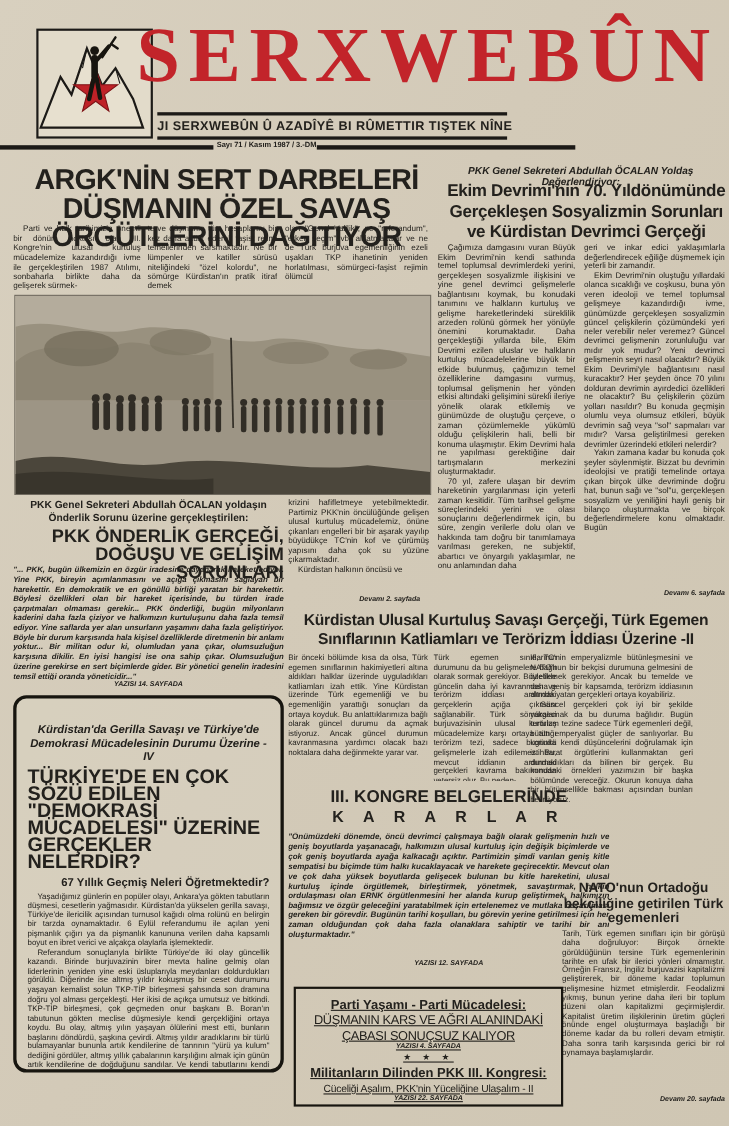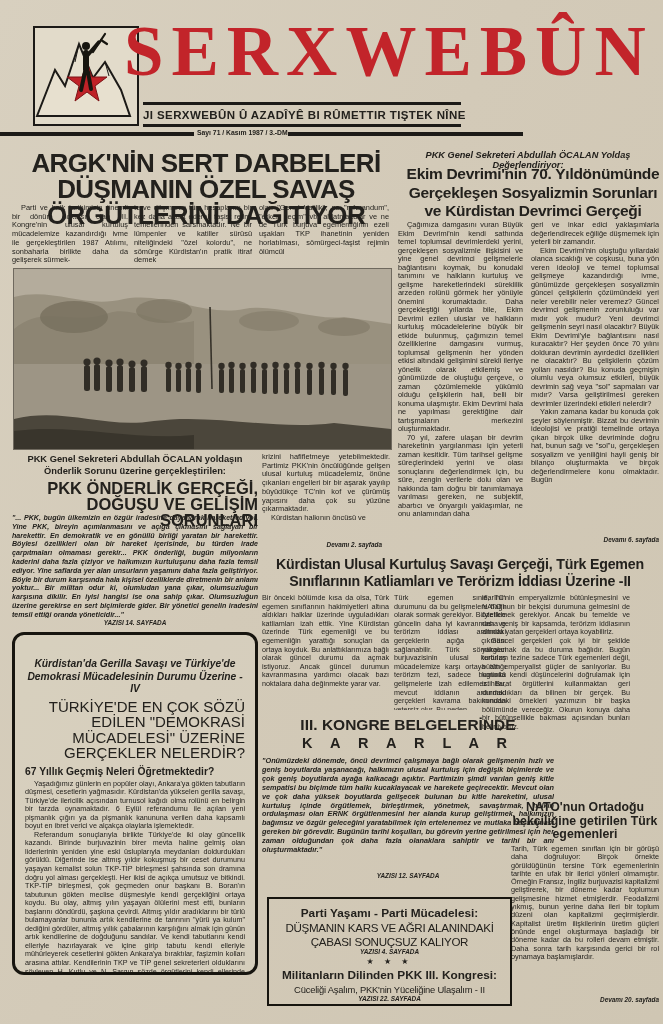--- a/index.html
+++ b/index.html
@@ -24,21 +24,21 @@
   .bodytxt p{margin:0;text-indent:9px;}
   .kicker{font-weight:bold;font-style:italic;text-align:center;}
   .more{font-style:italic;font-weight:bold;font-size:6.4px;text-align:right;}
   .ref{font-style:italic;font-weight:bold;font-size:6.4px;text-align:center;}
   .photo{left:13px;top:268px;width:377px;height:180px;border:1px solid #6f695e;}
   .h-onderlik{left:12px;top:480px;width:246px;text-align:right;font-weight:bold;font-size:16.5px;line-height:16px;}
   .quote{font-style:italic;font-weight:bold;font-size:7.1px;line-height:8.8px;text-align:justify;overflow:hidden;}
   .box-dem{left:12px;top:632px;width:246px;height:343px;border:3px solid #17150f;border-radius:12px;
            background:rgba(222,214,198,.35);box-sizing:border-box;padding:23px 10px;overflow:hidden;}
   .box-parti{left:267px;top:897px;width:245px;height:109px;border:2px solid #17150f;
-             box-sizing:border-box;padding:7px 2px;text-align:center;overflow:hidden;}
+             box-sizing:border-box;padding:7px 2px;text-align:center;overflow:hidden;text-decoration:underline;}
   .h-ekim{left:402px;top:165px;width:262px;text-align:center;font-weight:bold;font-size:15.5px;line-height:18.5px;letter-spacing:-.3px;}
   .h-kurd{left:260px;top:556px;width:400px;text-align:center;font-weight:bold;font-size:14.2px;line-height:17px;letter-spacing:-.2px;}
   .h-kongre1{left:262px;top:716px;width:292px;text-align:center;font-weight:bold;font-size:15.5px;}
   .h-kongre2{left:262px;top:735px;width:292px;text-align:center;font-weight:bold;font-size:14.5px;letter-spacing:7px;}
   .h-nato{left:511px;top:801px;width:148px;text-align:center;font-weight:bold;font-size:12.3px;line-height:13.5px;}
 </style>
 </head>
 <body>
 
 <div class="page">
@@ -188,22 +188,22 @@
   <div class="abs ref" style="left:12px;top:619px;width:246px">YAZISI 14. SAYFADA</div>
 
   <div class="abs bodytxt" style="left:262px;top:453px;width:128px;height:88px">
     <p style="text-indent:0">krizini hafifletmeye yetebilmektedir. Partimiz PKK'nin öncülüğünde gelişen ulusal kurtuluş mücadelemiz, önüne çıkanları engelleri bir bir aşarak yayılıp büyüdükçe TC'nin kof ve çürümüş yapısını daha çok su yüzüne çıkarmaktadır.</p>
     <p>Kürdistan halkının öncüsü ve</p>
   </div>
   <div class="abs more" style="left:262px;top:541px;width:120px">Devamı 2. sayfada</div>
 
   <div class="abs box-dem">
     <div class="kicker" style="font-size:10.3px;line-height:12.5px">Kürdistan'da Gerilla Savaşı ve Türkiye'de Demokrasi Mücadelesinin Durumu Üzerine - IV</div>
-    <div style="text-align:right;font-weight:normal;font-size:15px;line-height:15.5px;margin-top:3px">TÜRKİYE'DE EN ÇOK SÖZÜ EDİLEN "DEMOKRASİ MÜCADELESİ" ÜZERİNE GERÇEKLER NELERDİR?</div>
-    <div style="text-align:left;font-weight:bold;font-size:10.3px;margin:5px 0 3px">67 Yıllık Geçmiş Neleri Öğretmektedir?</div>
+    <div style="text-align:left;font-weight:bold;font-size:18px;line-height:15.5px;margin-top:3px">TÜRKİYE'DE EN ÇOK SÖZÜ EDİLEN "DEMOKRASİ MÜCADELESİ" ÜZERİNE GERÇEKLER NELERDİR?</div>
+    <div style="text-align:right;font-weight:bold;font-size:10.3px;margin:5px 0 3px">67 Yıllık Geçmiş Neleri Öğretmektedir?</div>
     <div class="bodytxt" style="font-size:7.2px;line-height:8.55px;height:210px">
       <p>Yaşadığımız günlerin en popüler olayı, Ankara'ya gökten tabutların düşmesi, cesetlerin yağmasıdır. Kürdistan'da yükselen gerilla savaşı, Türkiye'de ilericilik açısından turnusol kağıdı olma rolünü en belirgin bir tarzda oynamaktadır. 6 Eylül referandumu ile açılan yeni pişmanlık çığırı ya da pişmanlık kanununa verilen daha kapsamlı boyut en ibret verici ve alçakça olaylarla işlemektedir.</p>
       <p>Referandum sonuçlarıyla birlikte Türkiye'de iki olay güncellik kazandı. Birinde burjuvazinin birer mevta haline gelmiş olan liderlerinin yeniden yine eski üsluplarıyla meydanları doldurdukları görüldü. Diğerinde ise altmış yıldır kokuşmuş bir ceset durumunu yaşayan kemalist solun TKP-TİP birleşmesi şahsında son dramına doğru yol alması gerçekleşti. Her ikisi de açıkça umutsuz ve bitkindi. TKP-TİP birleşmesi, çok geçmeden onur başkanı B. Boran'ın tabutunun gökten meclise düşmesiyle kendi gerçekliğini ortaya koydu. Bu olay, altmış yılın yaşayan ölülerini mest etti, bunların başlarını döndürdü, şaşkına çevirdi. Altmış yıldır aradıklarını bir türlü bulamayanlar bununla artık kendilerine de tanrının "yürü ya kulum" dediğini gördüler, altmış yıllık çabalarının karşılığını almak için günün artık kendilerine de doğduğunu sandılar. Ve kendi tabutlarını kendi elleriyle hazırlayarak ve içine girip tabutu kendi elleriyle mühürleyerek cesetlerini gökten Ankara'ya bıraktılar, faşizmin kolları arasına attılar. Kendilerinin TKP ve TİP genel sekreterleri olduklarını söyleyen H. Kutlu ve N. Sargın sözde örgütlerini kendi ellerinde toplayarak ve örgütlerini sırtlarına yüklenerek kendi istekleriyle gidip faşizme teslim oldular, faşist Evren-Özal rejimiyle en sıcak aşkı yaşarcasına kucaklaştılar. Böylece de yasallaşma anlayışının ve çabalarının ne demek olduğunu tüm dünyaya gösterdiler.</p>
     </div>
     <div class="more">Devamı 17. sayfada</div>
   </div>
 
   <div class="abs kicker" style="left:396px;top:150px;width:264px;font-size:9.2px">PKK Genel Sekreteri Abdullah ÖCALAN Yoldaş Değerlendiriyor:</div>
   <div class="abs h-ekim">Ekim Devrimi'nin 70. Yıldönümünde Gerçekleşen Sosyalizmin Sorunları ve Kürdistan Devrimci Gerçeği</div>
   <div class="abs bodytxt" style="left:398px;top:221px;width:125px;height:324px;font-size:7.4px;line-height:8.5px">

